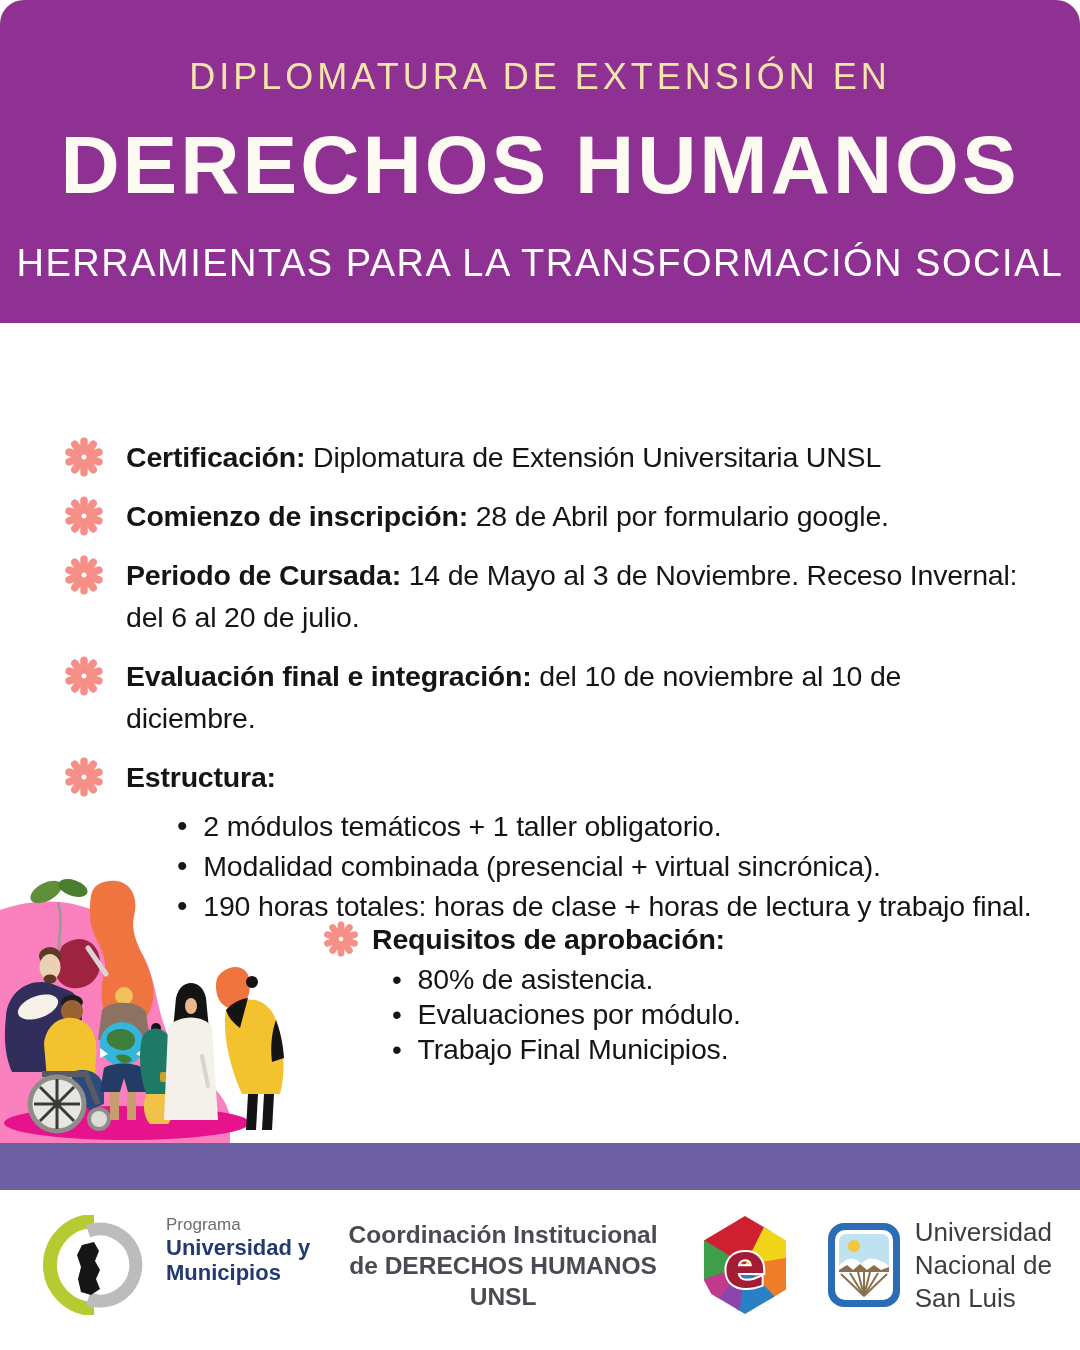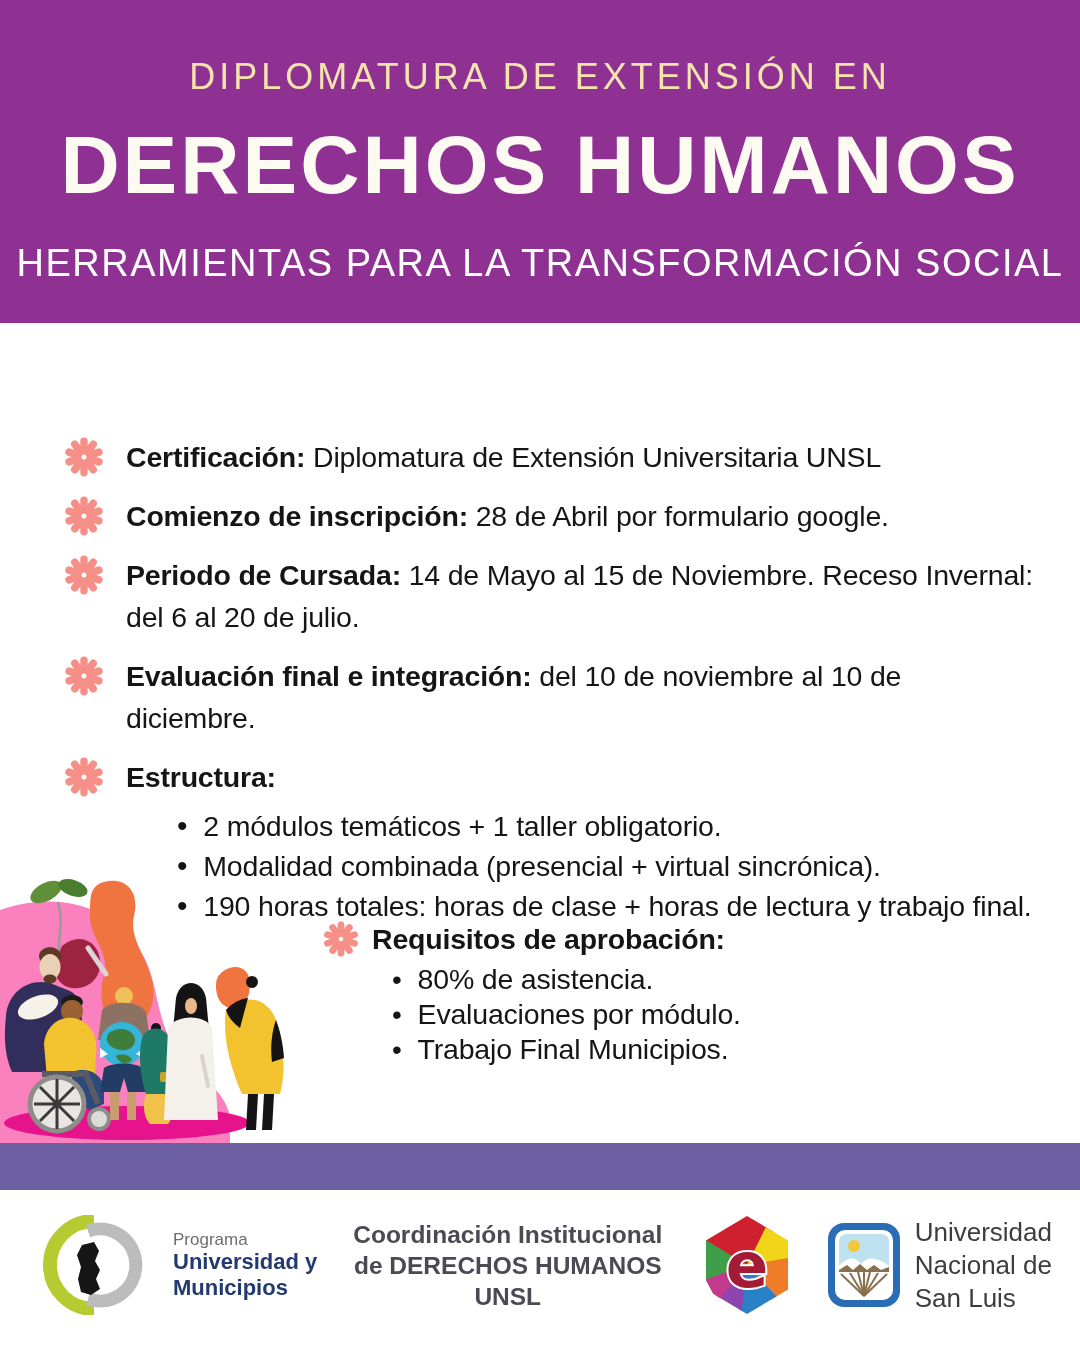--- a/index.html
+++ b/index.html
@@ -1,20 +1,21 @@
 <!DOCTYPE html>
 <html><head>
 <meta charset="utf-8">
 <style>
   * { box-sizing: border-box; }
   html,body { margin:0; padding:0; background:#ffffff; }
   .page {
     position:relative; width:1080px; height:1350px; margin:0 auto;
     background:#ffffff; overflow:hidden;
     font-family:"Liberation Sans", sans-serif;
+    border-radius:24px;
   }
 
   
   .banner {
     position:absolute; top:0; left:0; width:1080px; height:323px;
     background:#8e3193; text-align:center; color:#fff;
   }
   .banner .kicker {
     margin:0; padding-top:56px; font-size:36px; font-weight:500;
     letter-spacing:4px; color:#f5e5ad;
@@ -64,21 +65,21 @@
 
   
   .band { position:absolute; left:0; top:1143px; width:1080px; height:47px; background:#6c60a2; }
 
   
   .footer {
     position:absolute; left:0; top:1190px; width:1080px; height:160px;
     background:#ffffff; display:flex; align-items:center;
     justify-content:space-between; padding:0 28px 10px 34px;
   }
-  .logo-um { display:flex; align-items:center; gap:23px; }
+  .logo-um { display:flex; gap:16px; }
   .logo-um svg { width:116px; height:100px; }
   .um-text { display:flex; flex-direction:column; line-height:1.15; }
   .um-text .l1 { font-size:17px; color:#6e6e6e; }
   .um-text .l2, .um-text .l3 { font-size:22px; font-weight:700; color:#223a70; }
 
   .coord {
     text-align:center; font-size:24.5px; font-weight:700; color:#4a4a52;
     line-height:31px; width:320px;
   }
 
@@ -156,21 +157,21 @@
               <line x1="0" y1="-7" x2="0" y2="-18" transform="rotate(108)"></line>
           <line x1="0" y1="-7" x2="0" y2="-18" transform="rotate(144)"></line>
               <line x1="0" y1="-7" x2="0" y2="-18" transform="rotate(180)"></line>
           <line x1="0" y1="-7" x2="0" y2="-18" transform="rotate(216)"></line>
               <line x1="0" y1="-7" x2="0" y2="-18" transform="rotate(252)"></line>
           <line x1="0" y1="-7" x2="0" y2="-18" transform="rotate(288)"></line>
               <line x1="0" y1="-7" x2="0" y2="-18" transform="rotate(324)"></line>
         </g>
           </svg>
       </span>
-      <p class="btext"><b>Periodo de Cursada:</b><span> 14 de Mayo al 15 de Noviembre.  Receso Invernal:</span><span class="line2">del 6 al 20 de julio.</span></p>
+      <p class="btext"><b>Periodo de Cursada:</b><span> 14 de Mayo al 3 de Noviembre.  Receso Invernal:</span><span class="line2">del 6 al 20 de julio.</span></p>
     </li>
 
     <li class="bullet">
       <span class="ast">
         <svg viewBox="-24 -24 48 48">
             <g stroke="#f58f87" stroke-width="8.5" stroke-linecap="round">
           <line x1="0" y1="-7" x2="0" y2="-18" transform="rotate(0)"></line>
               <line x1="0" y1="-7" x2="0" y2="-18" transform="rotate(36)"></line>
           <line x1="0" y1="-7" x2="0" y2="-18" transform="rotate(72)"></line>
               <line x1="0" y1="-7" x2="0" y2="-18" transform="rotate(108)"></line>

